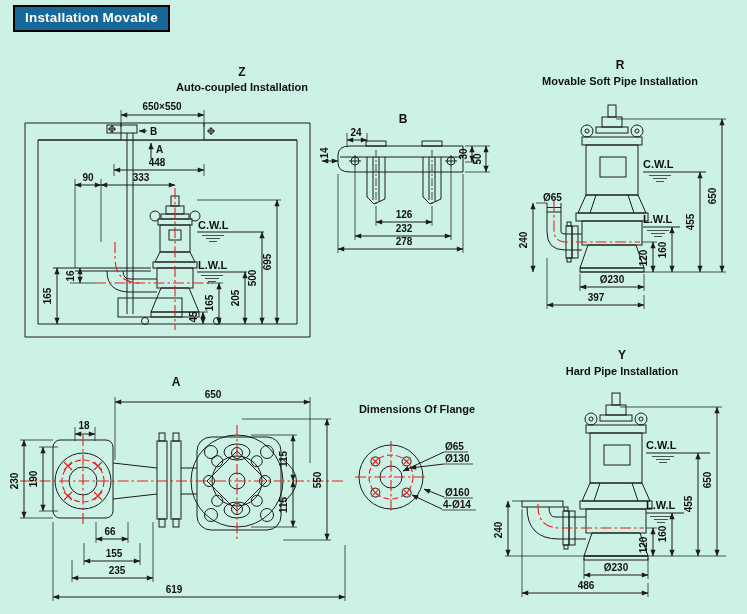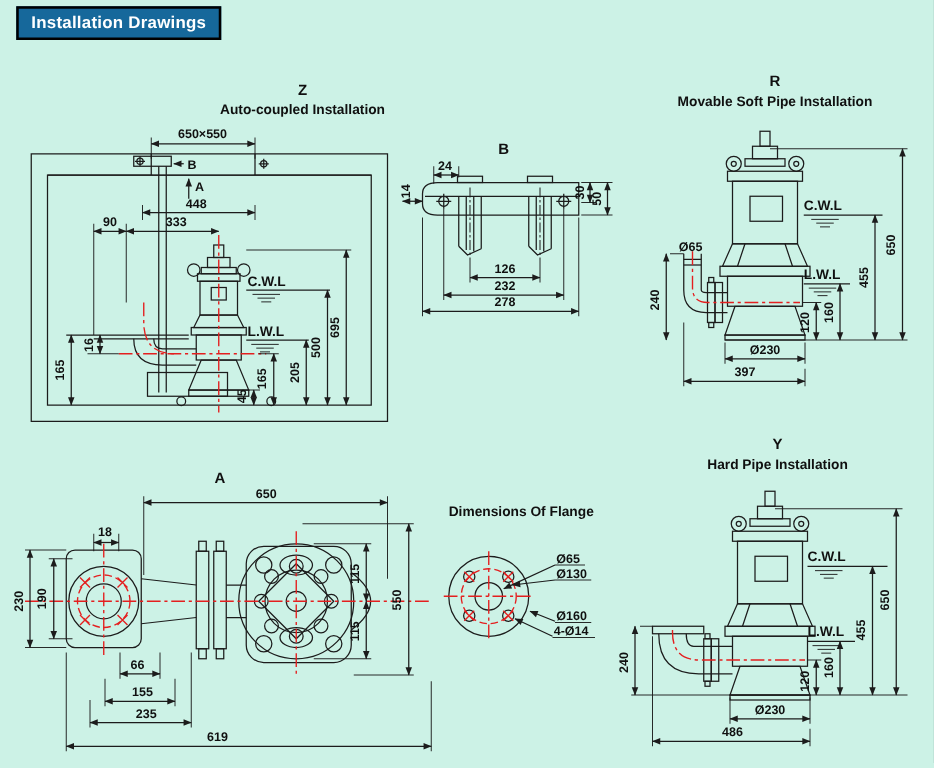--- a/index.html
+++ b/index.html
@@ -18,21 +18,21 @@
   .t{font:bold 12px "Liberation Sans",sans-serif}
   .st{font:bold 11px "Liberation Sans",sans-serif}
   .w{font:bold 11px "Liberation Sans",sans-serif}
 </style>
 </head>
 <body>
 
 <div class="stage">
 
   <div class="banner">
-    <span>Installation Drawings</span>
+    <span>Installation Movable</span>
   </div>
 
   <svg class="draw" width="747" height="614" viewBox="0 0 747 614">
     <defs>
       <marker id="ar" viewBox="0 0 10 10" refX="9.5" refY="5" markerWidth="9" markerHeight="6.5" orient="auto-start-reverse">
         <path d="M0,1 L10,5 L0,9 Z" fill="#1c1c1c"></path>
       </marker>
       <pattern id="stip" width="11" height="11" patternUnits="userSpaceOnUse">
         <circle cx="2" cy="3" r=".8" fill="#3c3c3c"></circle>
         <circle cx="7.5" cy="7.5" r=".7" fill="#3c3c3c"></circle>

